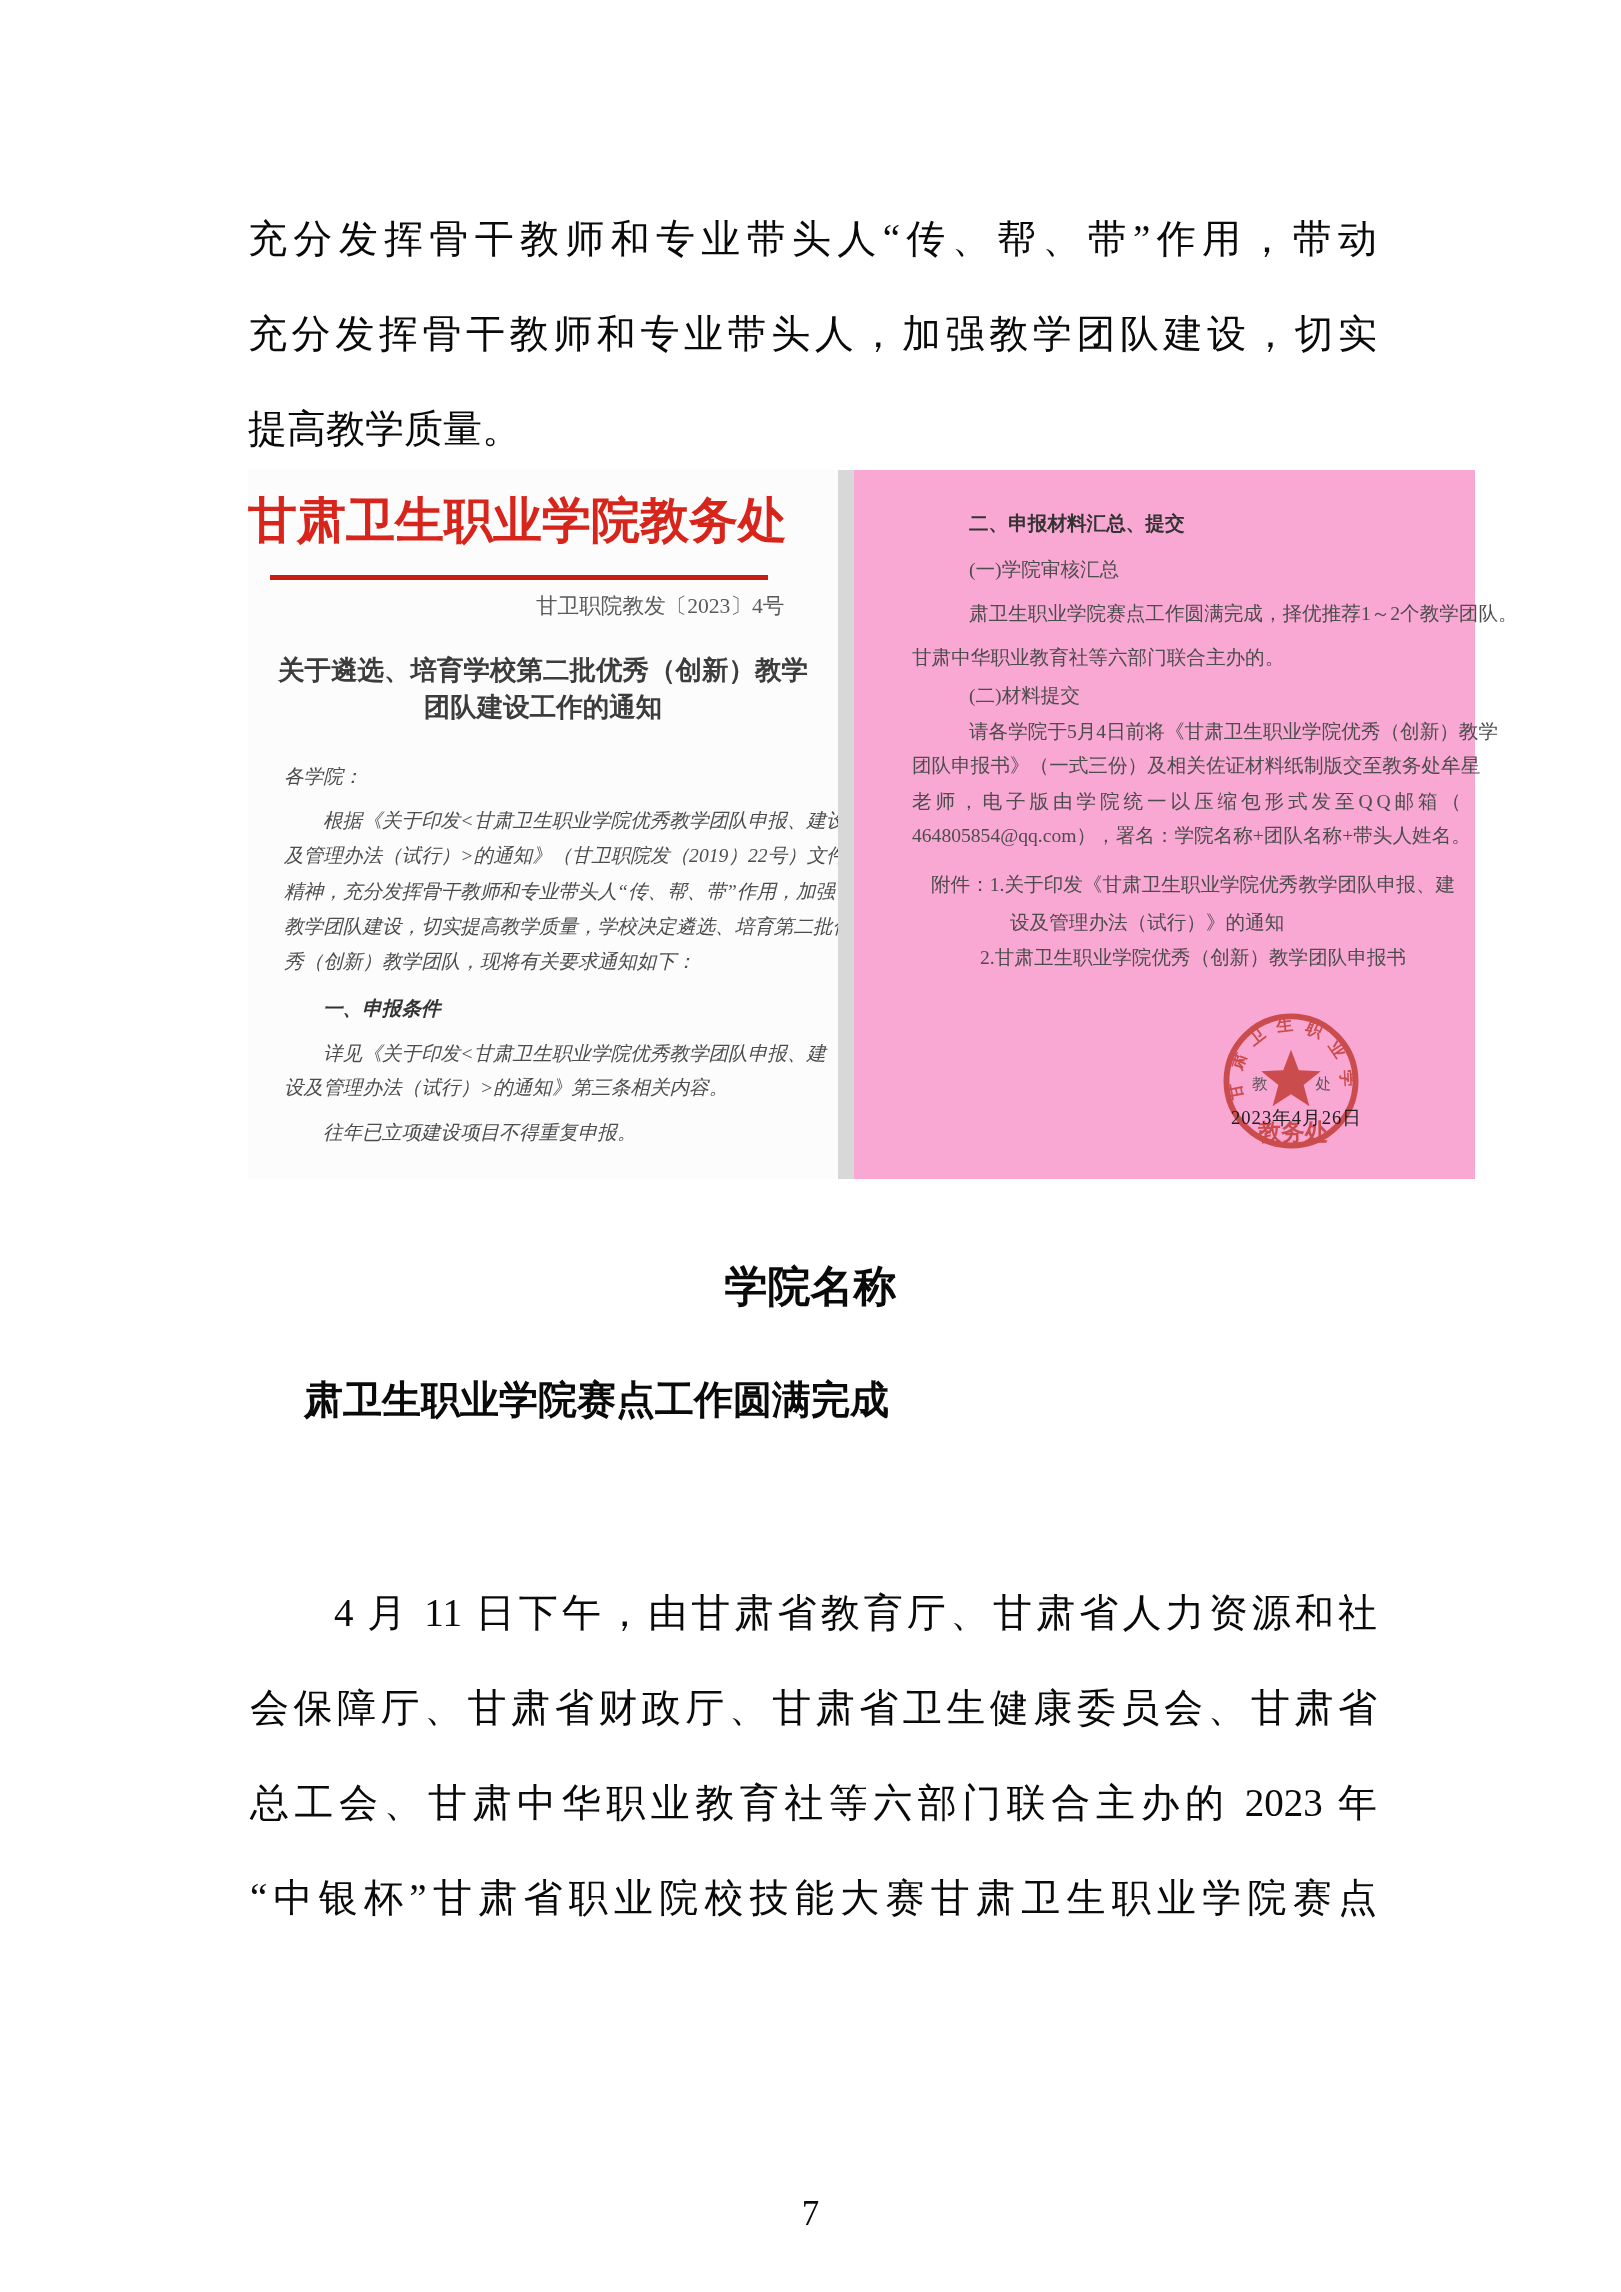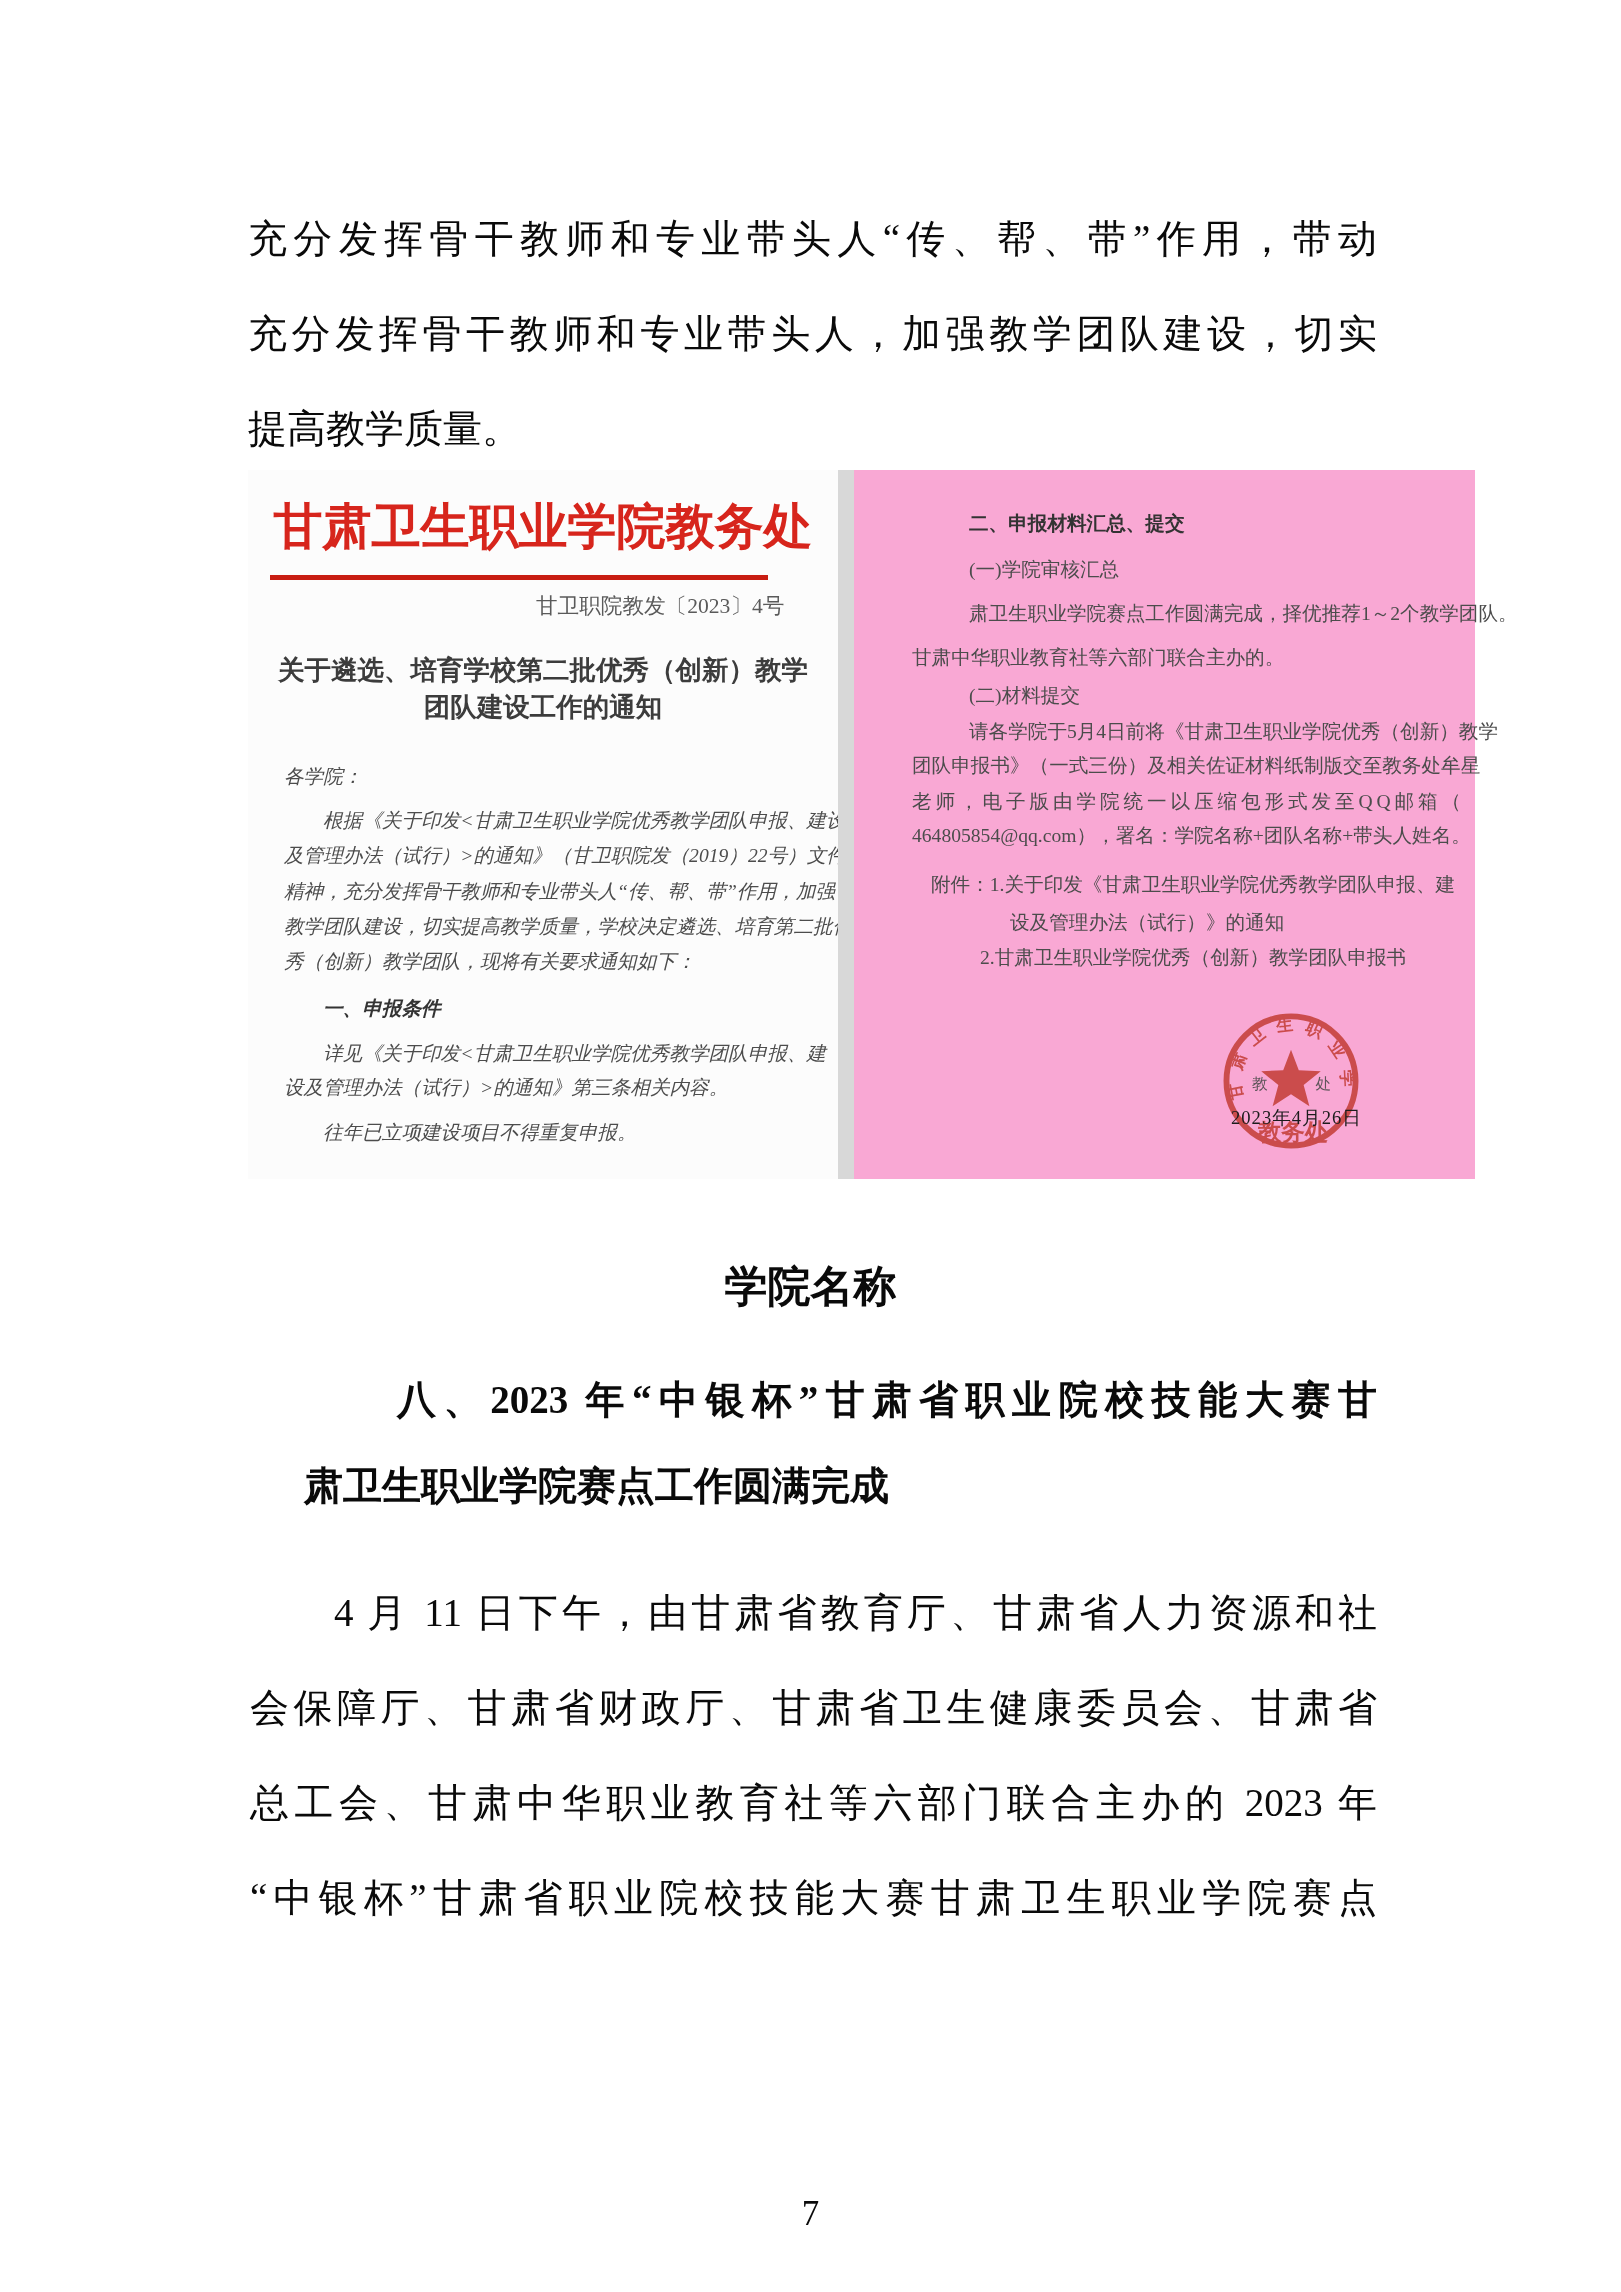--- a/index.html
+++ b/index.html
@@ -9,21 +9,21 @@
   }
   
   .big-line{font-size:39px;line-height:95px;height:95px;white-space:nowrap;color:#0a0a0a;}
   .j{text-align:justify;text-align-last:justify;text-justify:inter-character;}
   .intro{position:absolute;left:248px;top:191px;width:1129px;}
   
   .scan{position:absolute;left:248px;top:470px;width:1227px;height:709px;}
   .scan-left{position:absolute;left:0;top:0;width:590px;height:709px;background:#fcfcfc;}
   .scan-divider{position:absolute;left:590px;top:0;width:15.7px;height:709px;}
   .scan-right{position:absolute;left:606px;top:0;width:621px;height:709px;background:#f9a8d4;}
-  .letterhead{position:absolute;left:0;top:24px;width:100%;text-align:center;
+  .letterhead{position:absolute;left:0;top:18px;width:100%;text-align:left;
     font-size:49px;font-weight:bold;letter-spacing:0;white-space:nowrap;}
   .red-rule{position:absolute;left:21.6px;top:105px;width:498px;height:4.9px;}
   .doc-number{position:absolute;left:288px;top:122px;font-size:21.6px;line-height:29px;color:#5a5a5a;white-space:nowrap;}
   .doc-title{position:absolute;left:0;top:182px;width:100%;text-align:center;font-weight:bold;
     font-size:26.5px;line-height:37px;color:#3c3c3c;}
   .lp{position:absolute;font-size:19.6px;line-height:25.5px;color:#4c4c4c;white-space:nowrap;font-style:italic;}
   .rp{position:absolute;font-size:19.6px;line-height:25.5px;color:#4c4c4c;white-space:nowrap;}
   .scan-bold{font-weight:bold;color:#333;}
   .spread{letter-spacing:3.9px;}
   .seal-svg{position:absolute;left:349px;top:521px;opacity:.88;}
@@ -98,21 +98,20 @@
         <polygon fill="#c5403a" points="90,60 97.99,81 120.43,82.11 102.93,96.2 108.81,117.89 90,105.6 71.19,117.89 77.07,96.2 59.57,82.11 82.01,81"></polygon>
         <text x="92" y="152" font-size="24" fill="#c5403a" font-weight="bold" text-anchor="middle" font-family="Liberation Serif, DejaVu Serif, serif">教务处</text>
       </svg>
       <div class="seal-date">2023年4月26日</div>
     </div>
   </div>
 
   <div class="skills-heading">学院名称</div>
 
   <div class="skills-sub">
-    <div class="sub-line j indent-sub">八、2023 年“中银杯”甘肃省职业院校技能大赛甘</div>
     <div class="sub-line">肃卫生职业学院赛点工作圆满完成</div>
   </div>
 
   <div class="skills-body">
     <div class="big-line j indent-body">4 月 11 日下午，由甘肃省教育厅、甘肃省人力资源和社</div>
     <div class="big-line j">会保障厅、甘肃省财政厅、甘肃省卫生健康委员会、甘肃省</div>
     <div class="big-line j">总工会、甘肃中华职业教育社等六部门联合主办的 2023 年</div>
     <div class="big-line j">“中银杯”甘肃省职业院校技能大赛甘肃卫生职业学院赛点</div>
   </div>
 

